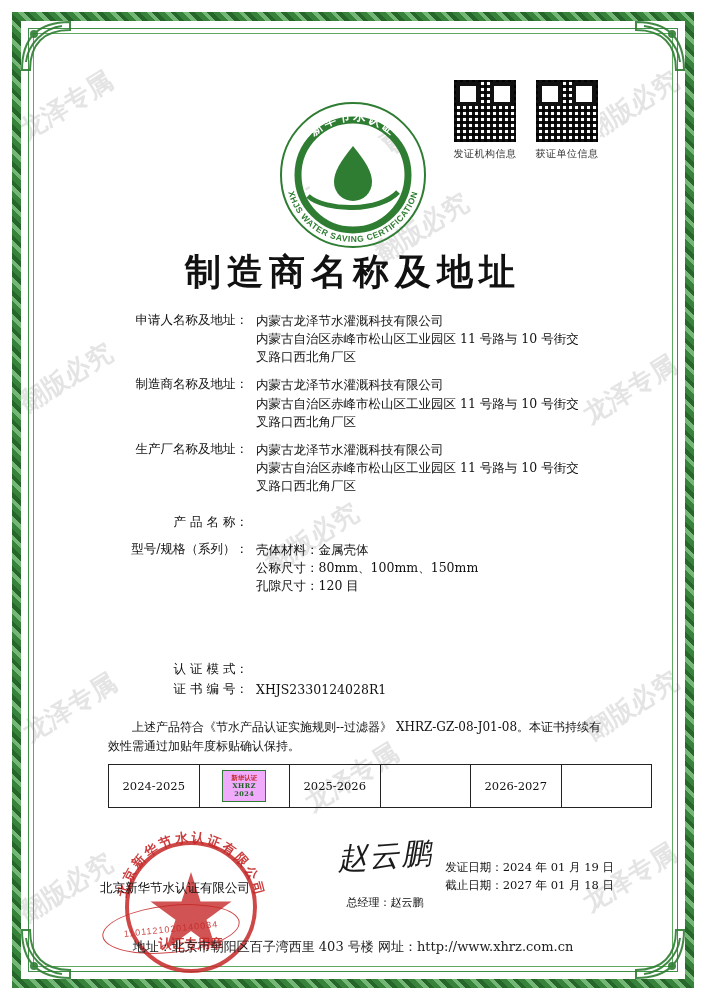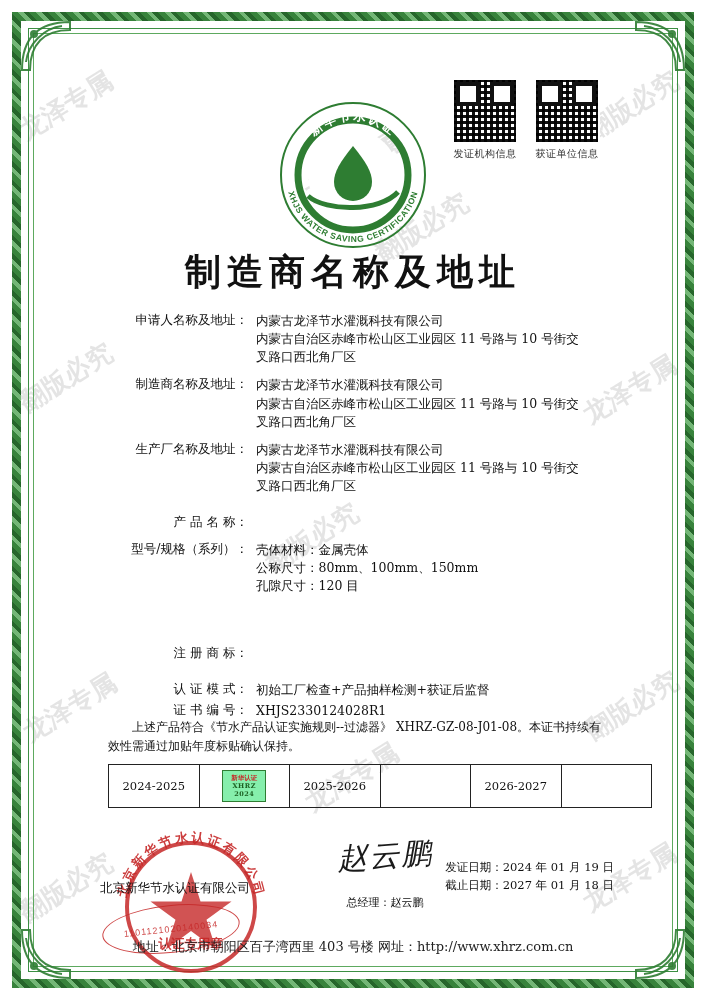--- a/index.html
+++ b/index.html
@@ -184,21 +184,21 @@
     justify-content: center;
     font-family: "DejaVu Serif", "Liberation Serif", serif;
     font-size: 11.5px;
     color: #111;
     position: relative;
   }
   .yc:last-child { border-right: none; }
   .stamp-mini {
     width: 42px; height: 30px;
     border: 1.4px solid #2e7d32;
-    background: #86efac;
+    background: #f0abfc;
     color: #1b5e20;
     font-size: 6.5px;
     line-height: 1.25;
     text-align: center;
     font-weight: bold;
     display: flex;
     flex-direction: column;
     justify-content: center;
   }
   .stamp-mini .s1 { color: #c62828; }
@@ -399,33 +399,24 @@
     <div class="row">
       <div class="lbl">型号/规格（系列）：</div>
       <div class="val">
         <span class="ln">壳体材料：金属壳体</span>
         <span class="ln">公称尺寸：80mm、100mm、150mm</span>
         <span class="ln">孔隙尺寸：120 目</span>
       </div>
     </div>
     <div class="gap-l"></div>
 
-    <div class="row">
-      <div class="lbl">注 册 商 标：</div>
-      <div class="val">
-        <span class="ln"></span>
-      </div>
-    </div>
     <div class="gap-m"></div>
 
     <div class="row">
       <div class="lbl">认 证 模 式：</div>
-      <div class="val">
-        <span class="ln">初始工厂检查+产品抽样检测+获证后监督</span>
-      </div>
     </div>
 
 
     <div class="row">
       <div class="lbl">证 书 编 号：</div>
       <div class="val">
         <span class="ln">XHJS2330124028R1</span>
       </div>
     </div>
 

